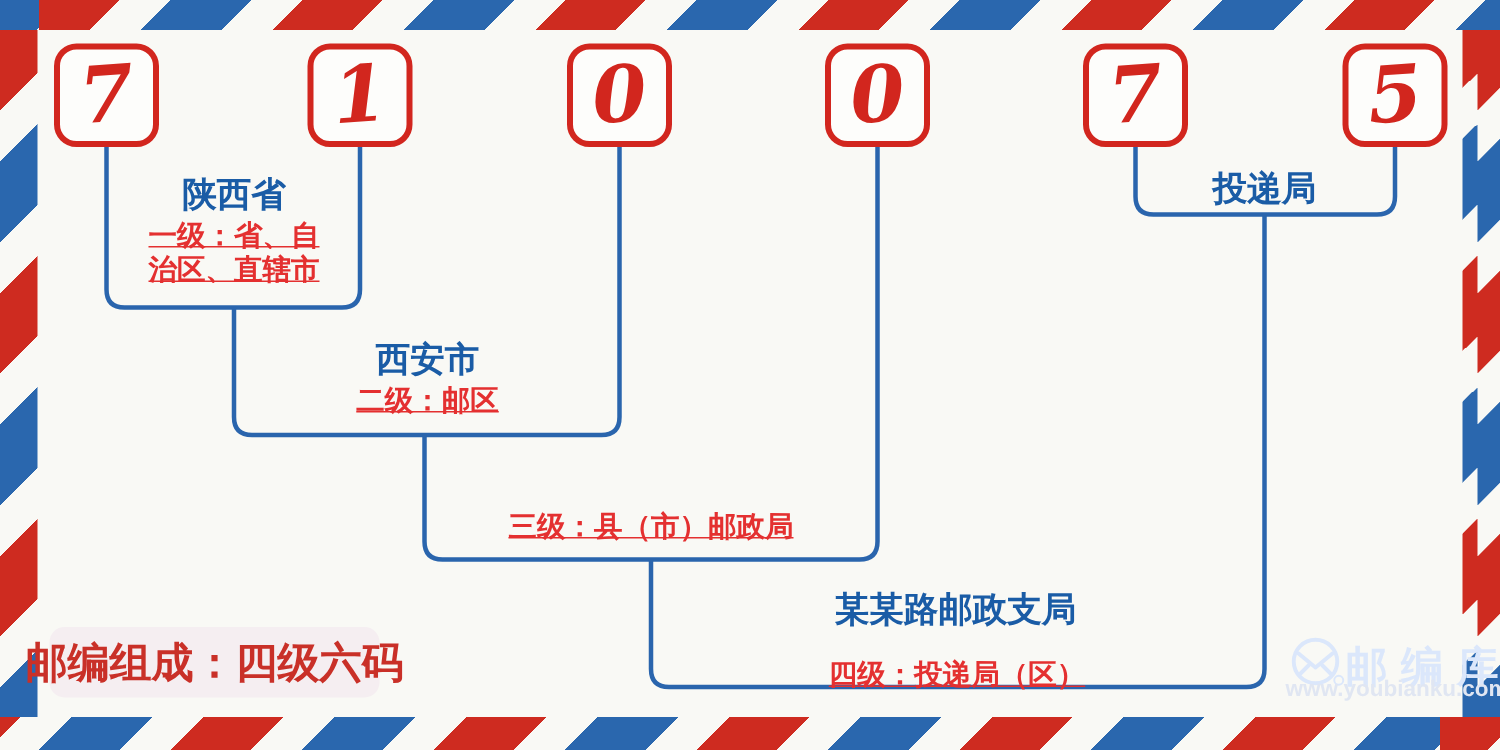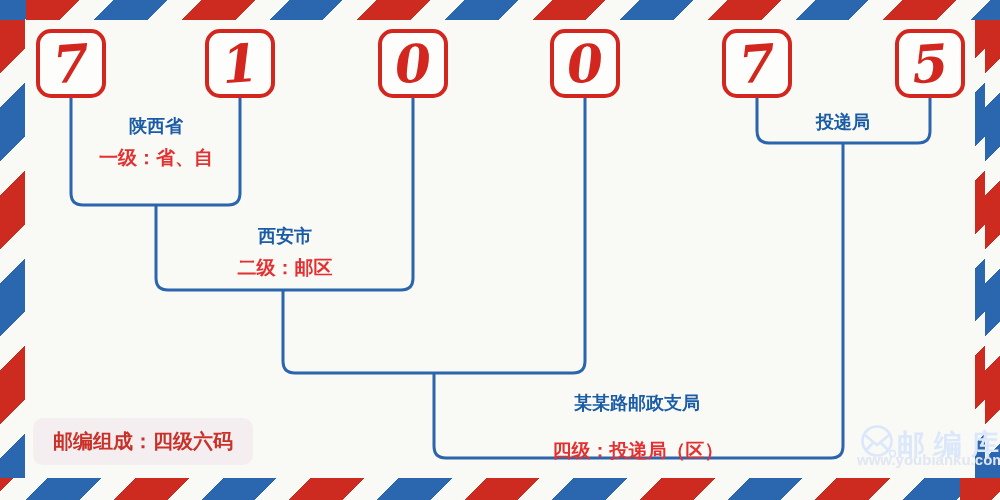--- a/index.html
+++ b/index.html
@@ -56,34 +56,35 @@
   
   .connectors { position:absolute; left:0; top:0; }
   .connectors path { fill:none; stroke:#2a65ad; stroke-width:3; }
 
   
   .name {
     position: absolute;
     transform: translateX(-50%);
     font-family: "Liberation Serif", "DejaVu Serif", serif;
     font-weight: bold;
-    font-size: 18px;
+    font-size: 23px;
     color: #1a5ca6;
     white-space: nowrap;
   }
   .desc {
     position: absolute;
     transform: translateX(-50%);
     font-family: "Liberation Sans", "DejaVu Sans", sans-serif;
     font-weight: bold;
     font-size: 19px;
     line-height: 23px;
     color: #e43030;
     white-space: nowrap;
     text-align: center;
+    text-decoration: underline;
   }
   .lv1-name { left:156px; top:114px; }
   .lv1-desc { left:156px; top:146px; }
   .lv2-name { left:285px; top:224px;text-align:right; }
   .lv2-desc { left:285px; top:256px; }
   .lv3-name { left:434px; top:308px; }
   .lv3-desc { left:434px; top:340px; }
   .lv4-name { left:637px; top:391px; }
   .lv4-desc { left:638px; top:439px; }
   .delivery-name { left:843px; top:110px; }
@@ -97,21 +98,21 @@
     height: 47px;
     background: #f5eef1;
     border-radius: 10px;
     display: flex;
     align-items: center;
     justify-content: center;
   }
   .badge span {
     font-family: "Liberation Serif", "DejaVu Serif", serif;
     font-weight: bold;
-    font-size: 20px;
+    font-size: 28px;
     color: #c93028;
     white-space: nowrap;
   }
 
   
   .logo-icon { position:absolute; left:860px; top:424px; }
   .logo-text {
     position: absolute;
     left: 897px;
     top: 426px;
@@ -166,25 +167,27 @@
   <div class="digit-box db5">
     <span>7</span>
   </div>
   <div class="digit-box db6">
     <span>5</span>
   </div>
 
   <div class="name lv1-name">陕西省</div>
   <div class="desc lv1-desc">
     <div>一级：省、自</div>
+    <div>治区、直辖市</div>
   </div>
 
   <div class="name lv2-name">西安市</div>
   <div class="desc lv2-desc">二级：邮区</div>
 
+  <div class="desc lv3-desc">三级：县（市）邮政局</div>
 
   <div class="name lv4-name">某某路邮政支局</div>
   <div class="desc lv4-desc">四级：投递局（区）</div>
 
   <div class="name delivery-name">投递局</div>
 
   <div class="badge">
     <span>邮编组成：四级六码</span>
   </div>
 

